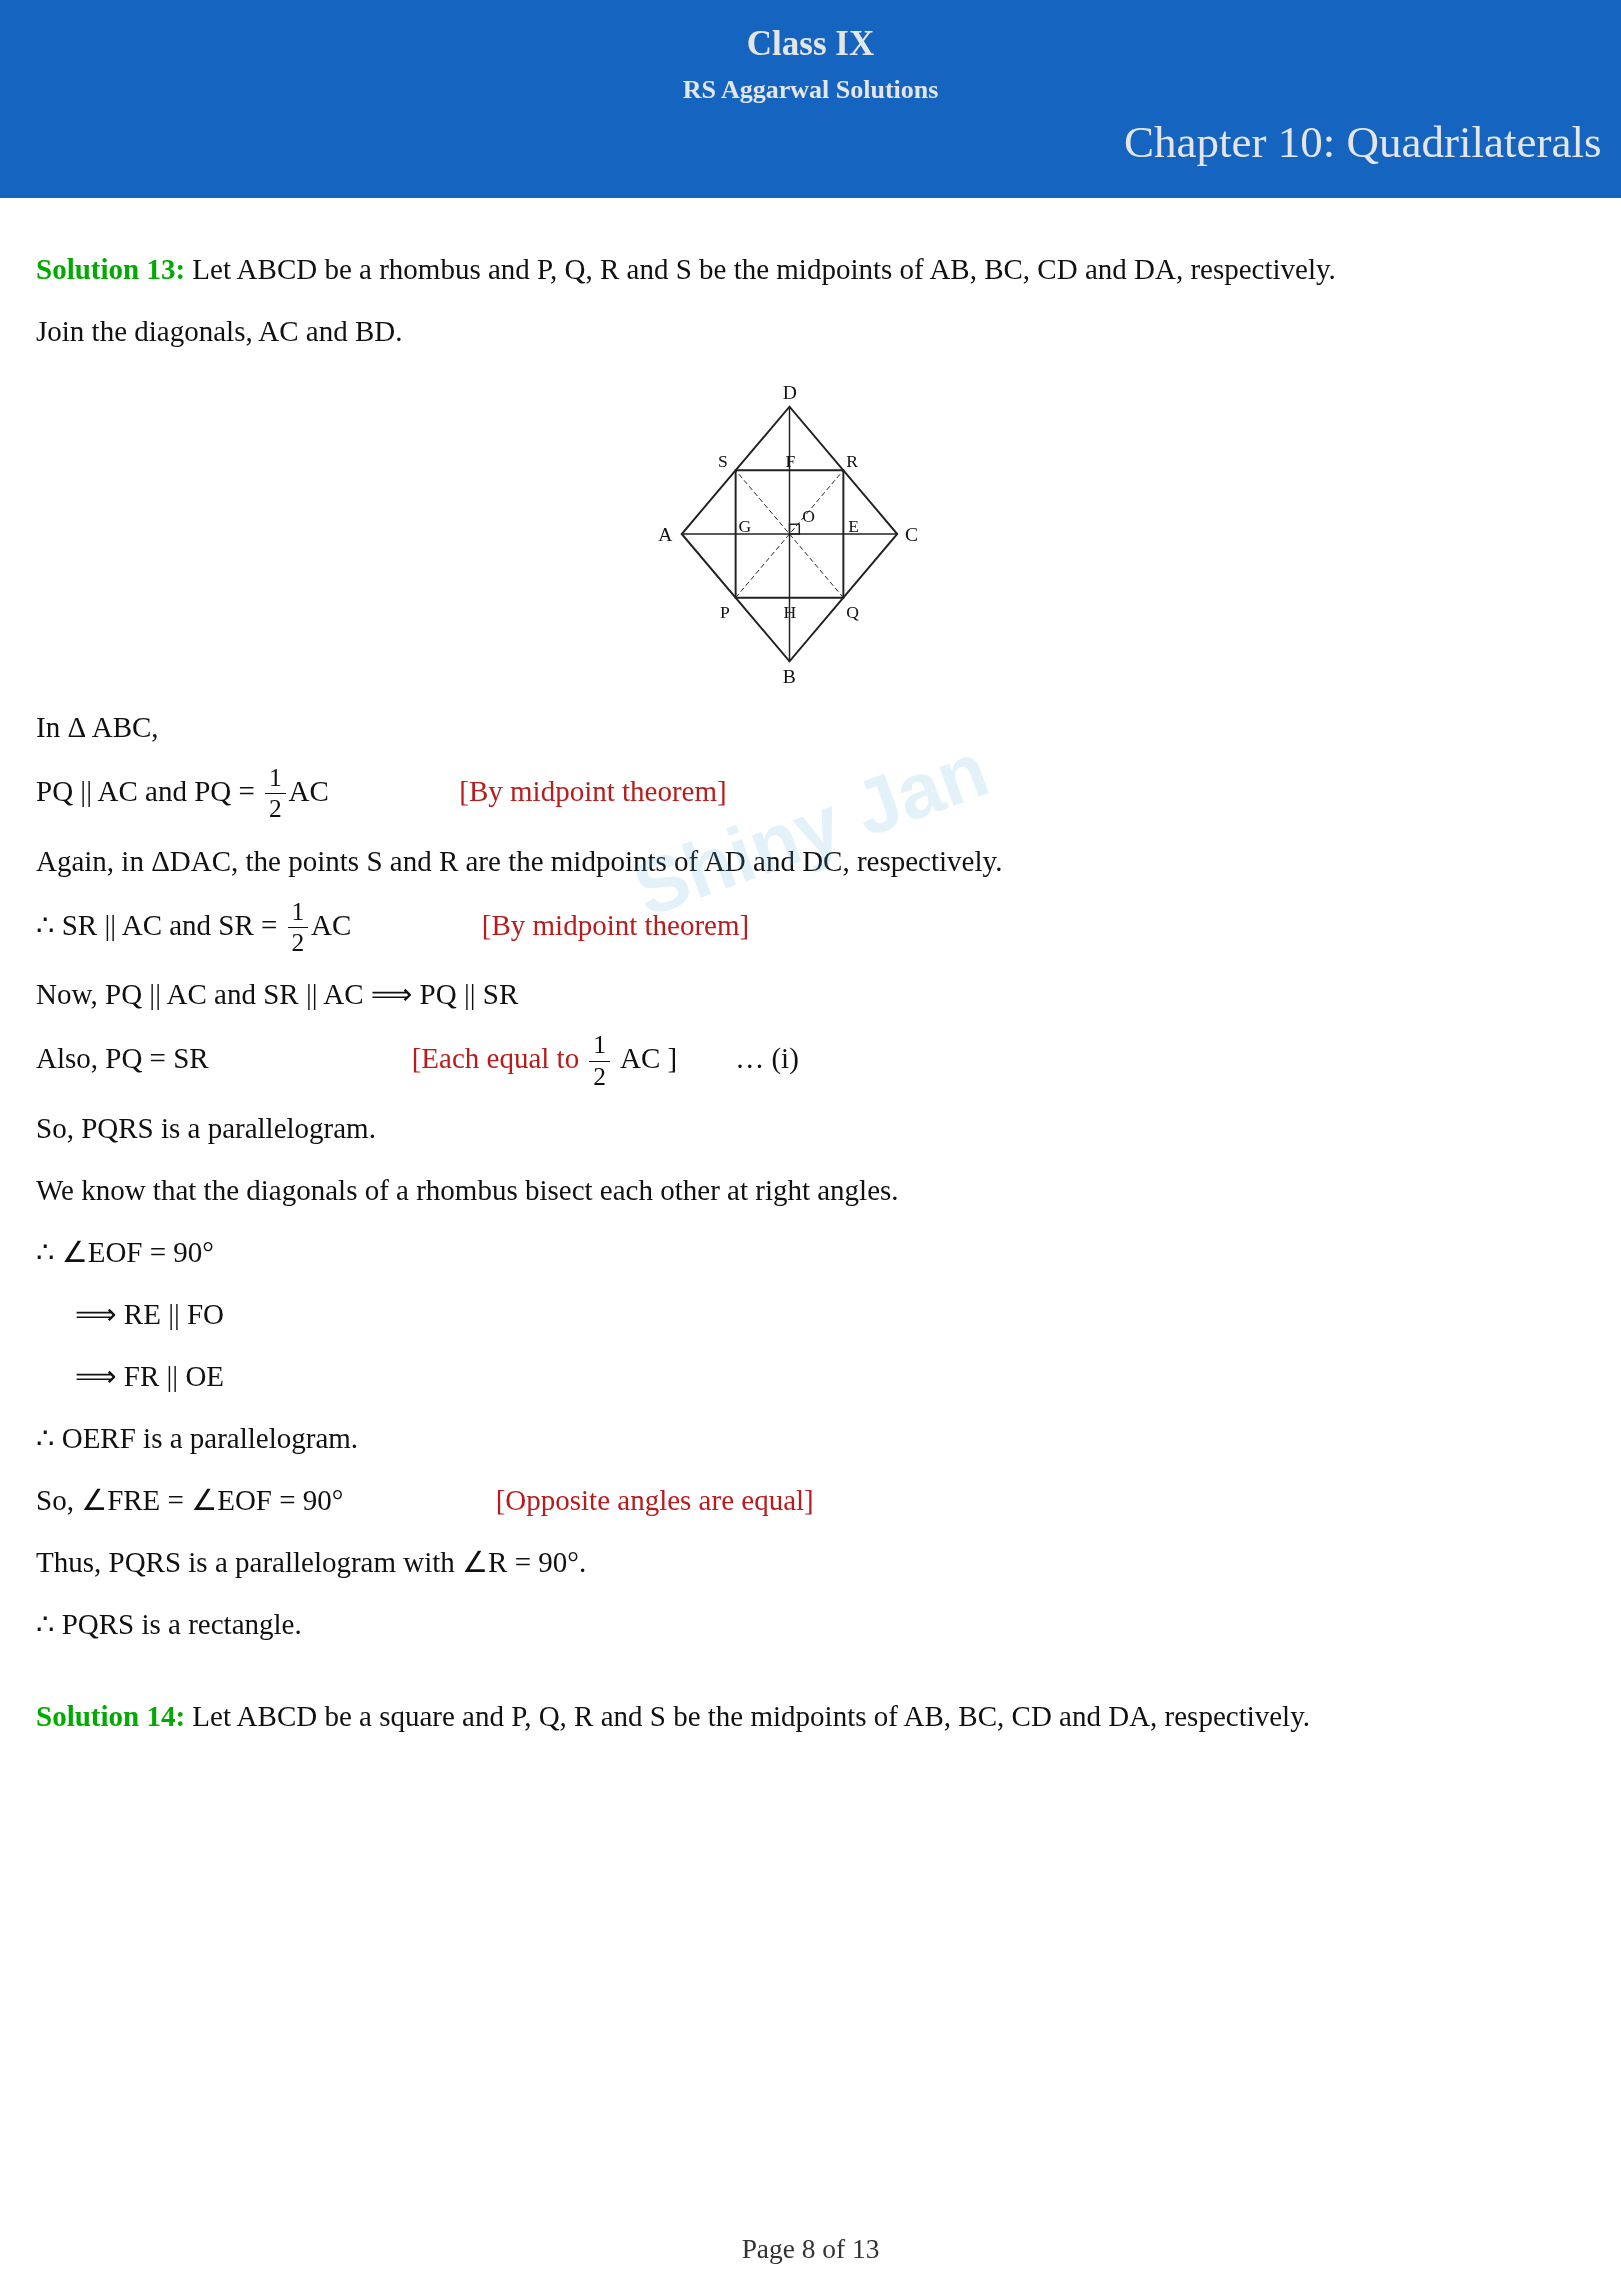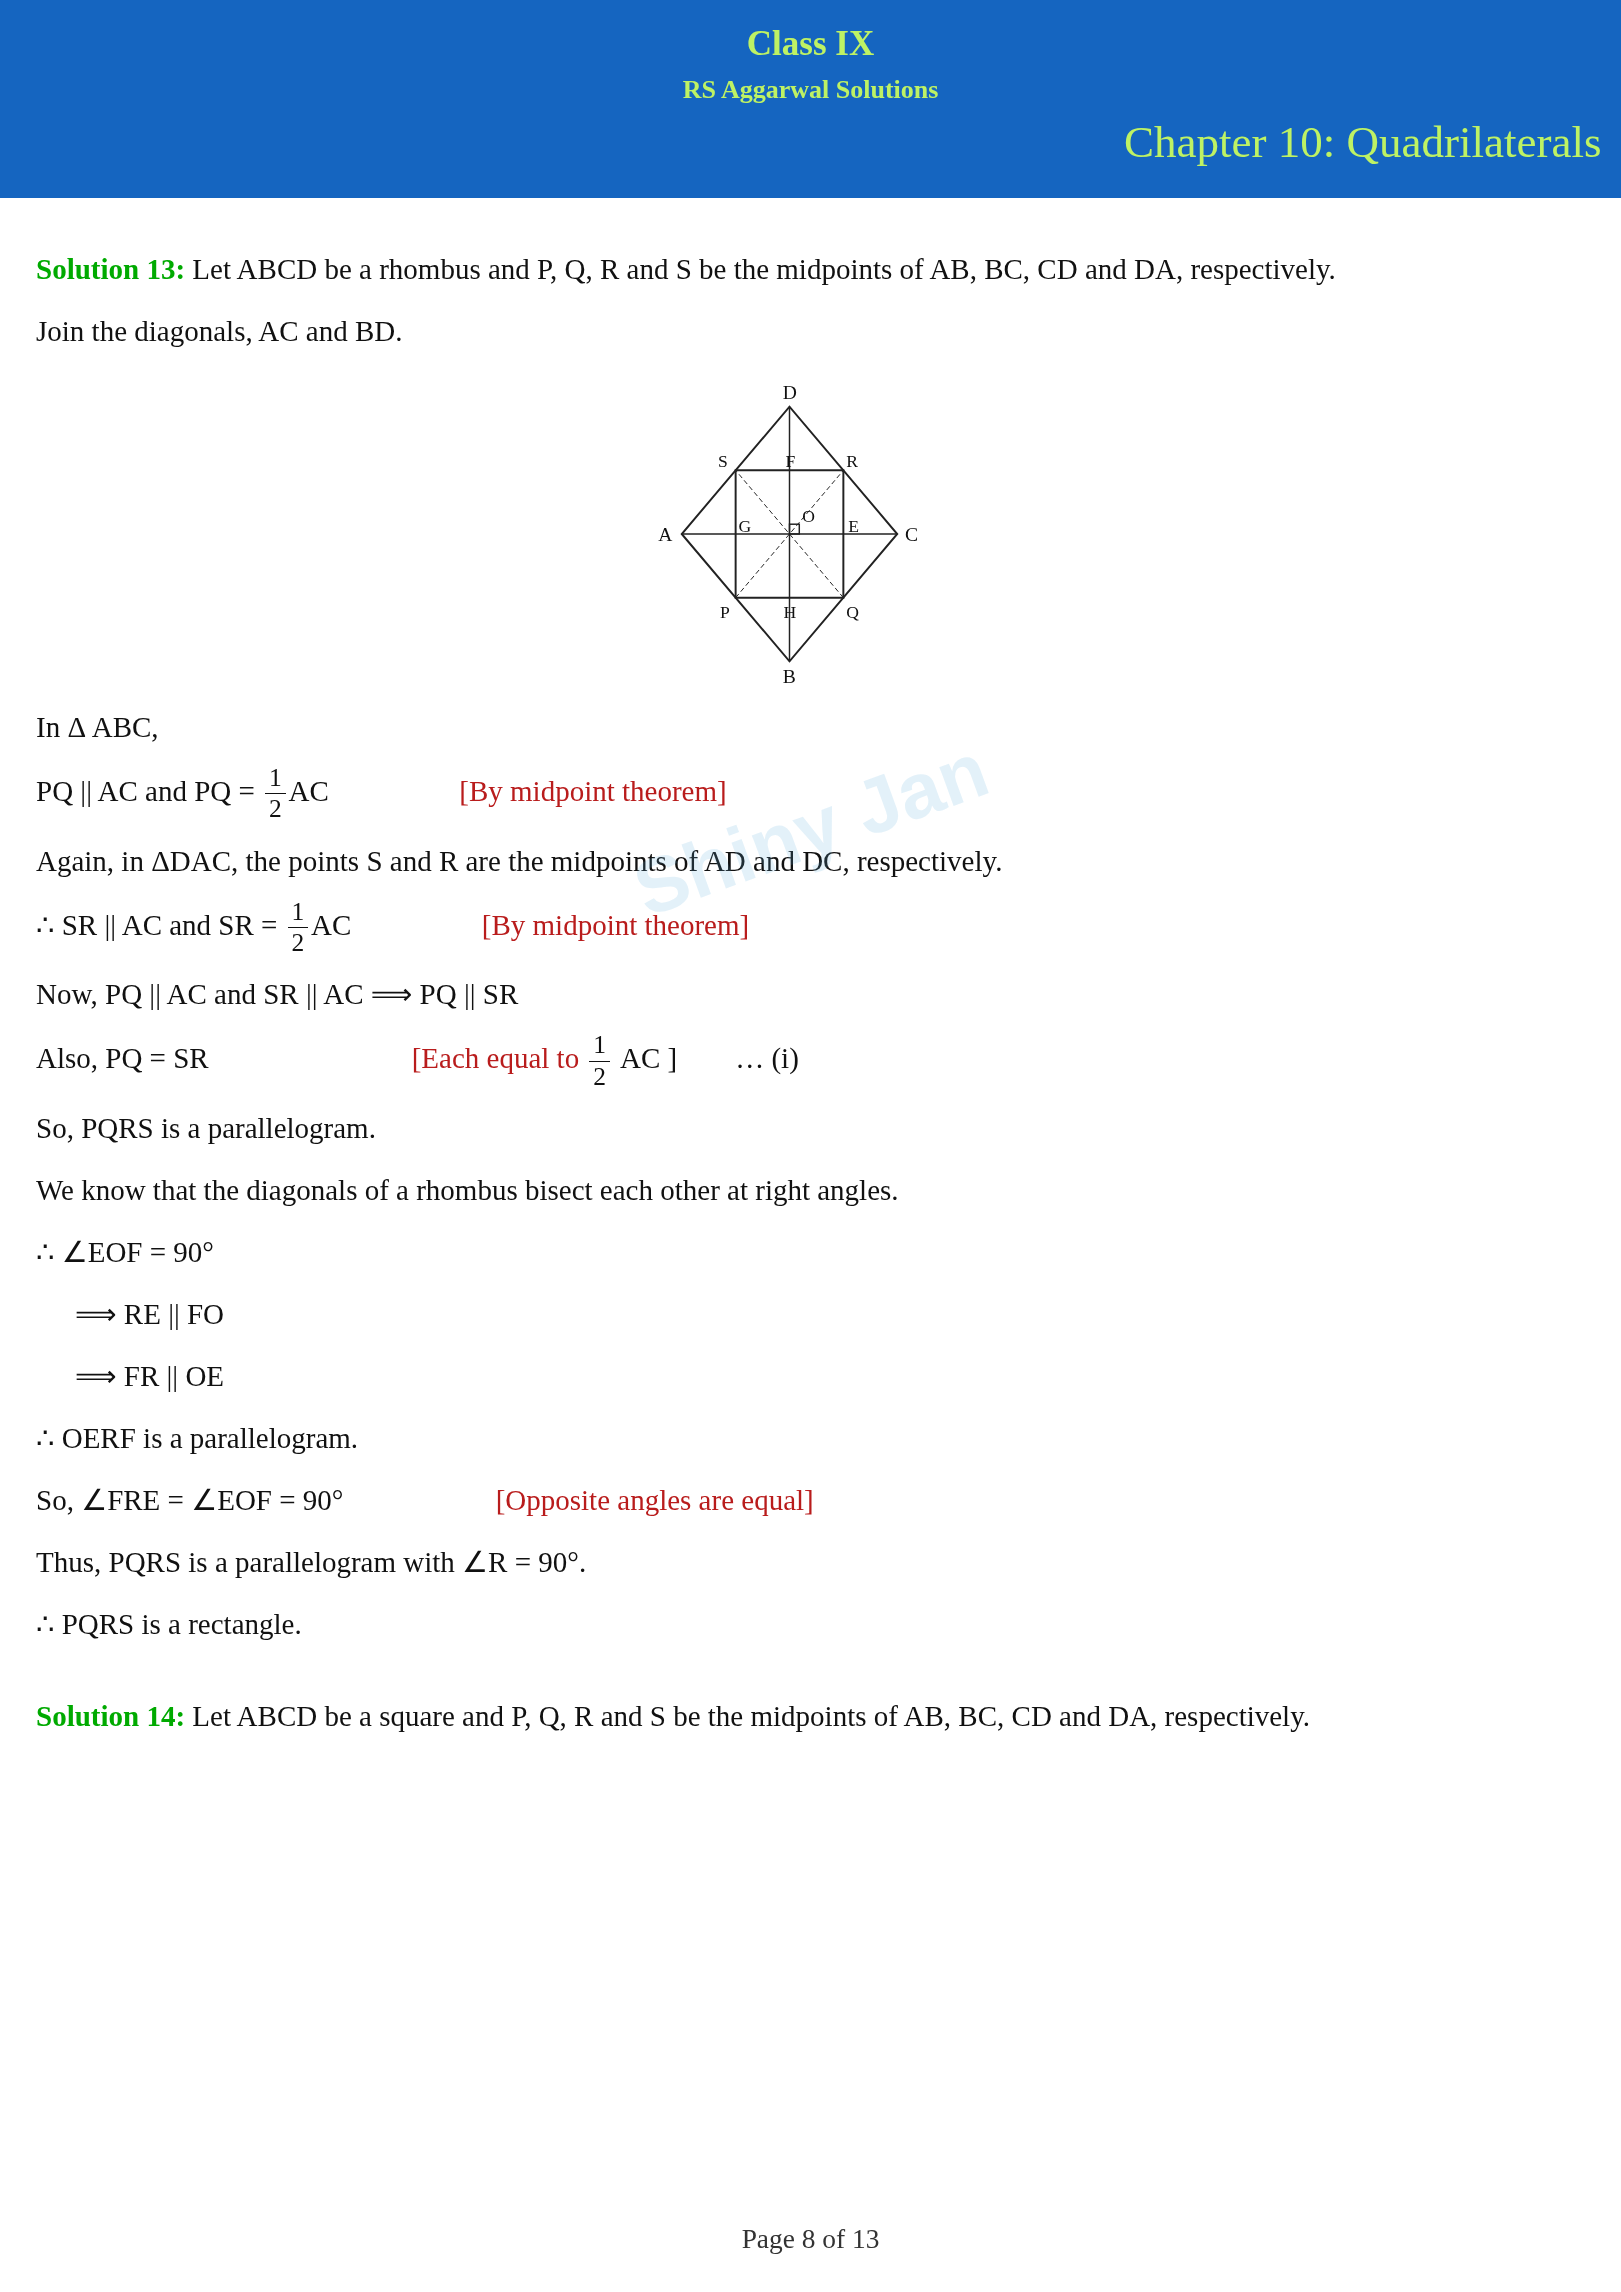--- a/index.html
+++ b/index.html
@@ -5,21 +5,21 @@
     * { margin: 0; padding: 0; box-sizing: border-box; }
     body {
       font-family: 'Times New Roman', Times, serif;
       background: #ffffff;
       width: 1621px;
       min-height: 2293px;
       position: relative;
     }
     .header {
       background: #1565c0;
-      color: #bef264;
+      color: #e5e5e5;
       text-align: center;
       padding: 17.6px 19.6px 21.6px;
       line-height: 1.5;
     }
     .header-title {
       font-size: 35px;
       font-weight: bold;
     }
     .header-sub {
       font-size: 26px;
@@ -67,21 +67,21 @@
       font-size: 78px;
       color: rgba(100,180,220,0.18);
       font-weight: bold;
       white-space: nowrap;
       pointer-events: none;
       z-index: 10;
       font-family: Arial, sans-serif;
     }
     .footer {
       position: absolute;
-      bottom: 38px;
+      bottom: 28px;
       width: 100%;
       text-align: center;
       font-size: 27.4px;
       color: #333;
       font-family: 'Times New Roman', Times, serif;
     }
     .fraction {
       display: inline-flex;
       flex-direction: column;
       align-items: center;

